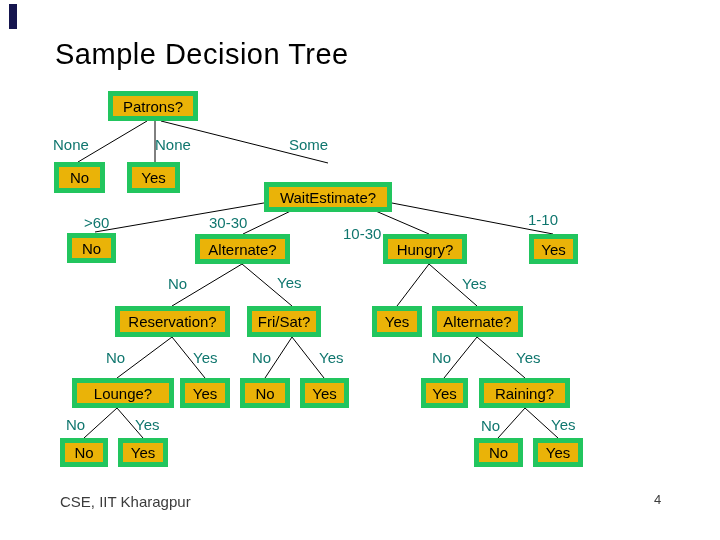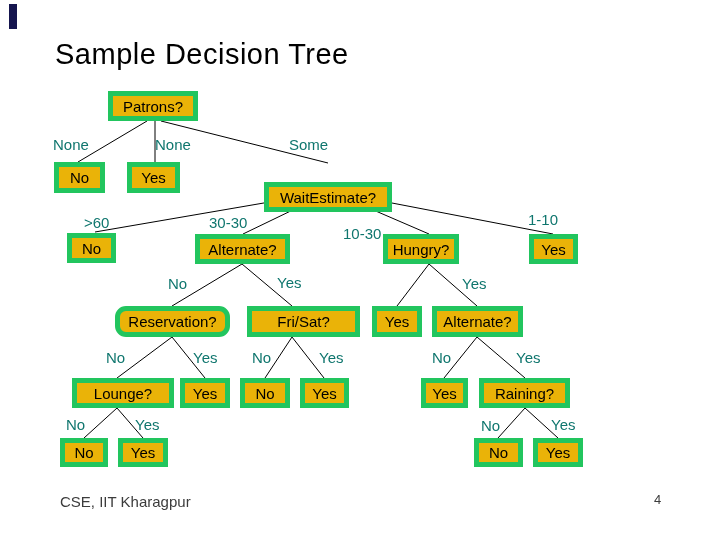--- a/index.html
+++ b/index.html
@@ -62,24 +62,24 @@
     <line x1="525" y1="408" x2="498" y2="438"></line>
     <line x1="525" y1="408" x2="558" y2="438"></line>
   </svg>
 
   <div class="node" style="left:108px; top:91px;  width:90px;  height:30px;">Patrons?</div>
   <div class="node" style="left:54px;  top:162px; width:51px;  height:31px;">No</div>
   <div class="node" style="left:127px; top:162px; width:53px;  height:31px;">Yes</div>
   <div class="node" style="left:264px; top:163px; width:128px; height:30px;margin-top:19px;">WaitEstimate?</div>
   <div class="node" style="left:67px;  top:233px; width:49px;  height:30px;">No</div>
   <div class="node" style="left:195px; top:234px; width:95px;  height:30px;">Alternate?</div>
-  <div class="node" style="left:383px; top:234px; width:76px;  height:30px;">Hungry?</div>
+  <div class="node" style="left:383px; top:234px; width:84px;  height:30px;">Hungry?</div>
   <div class="node" style="left:529px; top:234px; width:49px;  height:30px;">Yes</div>
-  <div class="node" style="left:115px; top:306px; width:115px; height:31px;border-radius:11px;">Reservation?</div>
-  <div class="node" style="left:247px; top:306px; width:113px;  height:31px;">Fri/Sat?</div>
+  <div class="node" style="left:115px; top:306px; width:115px; height:31px;">Reservation?</div>
+  <div class="node" style="left:247px; top:306px; width:74px;  height:31px;">Fri/Sat?</div>
   <div class="node" style="left:372px; top:306px; width:50px;  height:31px;">Yes</div>
   <div class="node" style="left:432px; top:306px; width:91px;  height:31px;">Alternate?</div>
   <div class="node" style="left:72px;  top:378px; width:102px;  height:30px;">Lounge?</div>
   <div class="node" style="left:180px; top:378px; width:50px;  height:30px;">Yes</div>
   <div class="node" style="left:240px; top:378px; width:50px;  height:30px;">No</div>
   <div class="node" style="left:300px; top:378px; width:49px;  height:30px;">Yes</div>
   <div class="node" style="left:421px; top:378px; width:47px;  height:30px;">Yes</div>
   <div class="node" style="left:479px; top:378px; width:91px;  height:30px;">Raining?</div>
   <div class="node" style="left:60px;  top:438px; width:48px;  height:29px;">No</div>
   <div class="node" style="left:118px; top:438px; width:50px;  height:29px;">Yes</div>

